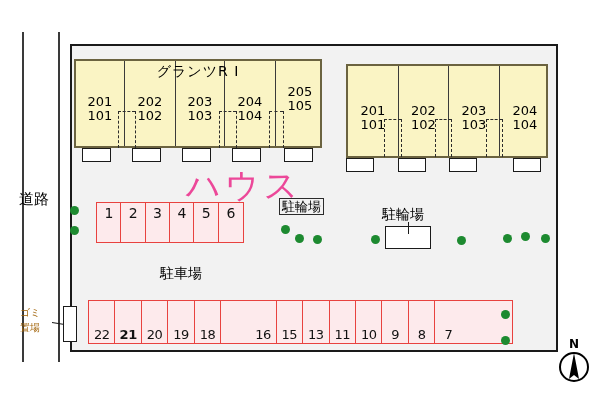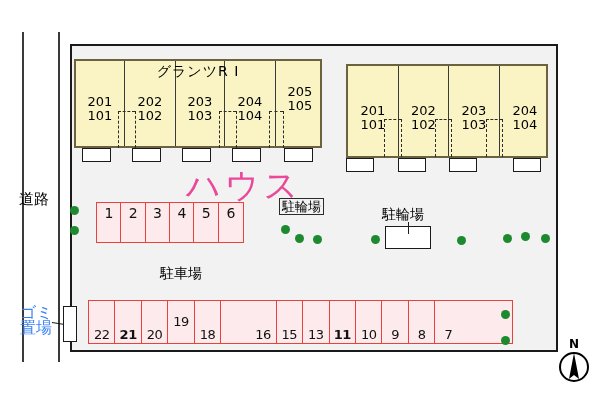--- a/index.html
+++ b/index.html
@@ -162,23 +162,23 @@
 
   
   .trash-box {
     position: absolute;
     background: #ffffff;
     border: 1.8px solid #1a1a1a;
     box-sizing: border-box;
   }
   .trash-label {
     position: absolute;
-    font-size: 16px;
+    font-size: 10px;
     line-height: 15px;
-    color: #3b82f6;
+    color: #a16207;
     white-space: nowrap;
     text-align: left;
   }
   .leader {
     position: absolute;
     height: 0;
     border-top: 1px solid #1a1a1a;
     transform-origin: left center;
   }
 
@@ -351,36 +351,36 @@
   <div class="stall-row bottom" id="stall-row-bottom" style="left:88px; top:300px; width:425px; height:44px;">
       <div class="stall" style="width: 6.25%;">
         <span>22</span>
       </div>
       <div class="stall" style="width: 6.25%; font-weight: bold;">
         <span>21</span>
       </div>
       <div class="stall" style="width: 6.25%;">
         <span>20</span>
       </div>
-      <div class="stall" style="width: 6.25%; align-items: center;">
+      <div class="stall" style="width: 6.25%;">
         <span>19</span>
       </div>
       <div class="stall" style="width: 6.25%;">
         <span>18</span>
       </div>
       <div class="stall" style="width: 6.25%; margin-left: 29px;">
         <span>16</span>
       </div>
       <div class="stall" style="width: 6.25%;">
         <span>15</span>
       </div>
       <div class="stall" style="width: 6.25%;">
         <span>13</span>
       </div>
-      <div class="stall" style="width: 6.25%; font-weight: bold;">
+      <div class="stall" style="width: 6.25%;">
         <span>11</span>
       </div>
       <div class="stall" style="width: 6.25%;">
         <span>10</span>
       </div>
       <div class="stall" style="width: 6.25%;">
         <span>9</span>
       </div>
       <div class="stall" style="width: 6.25%;">
         <span>8</span>

